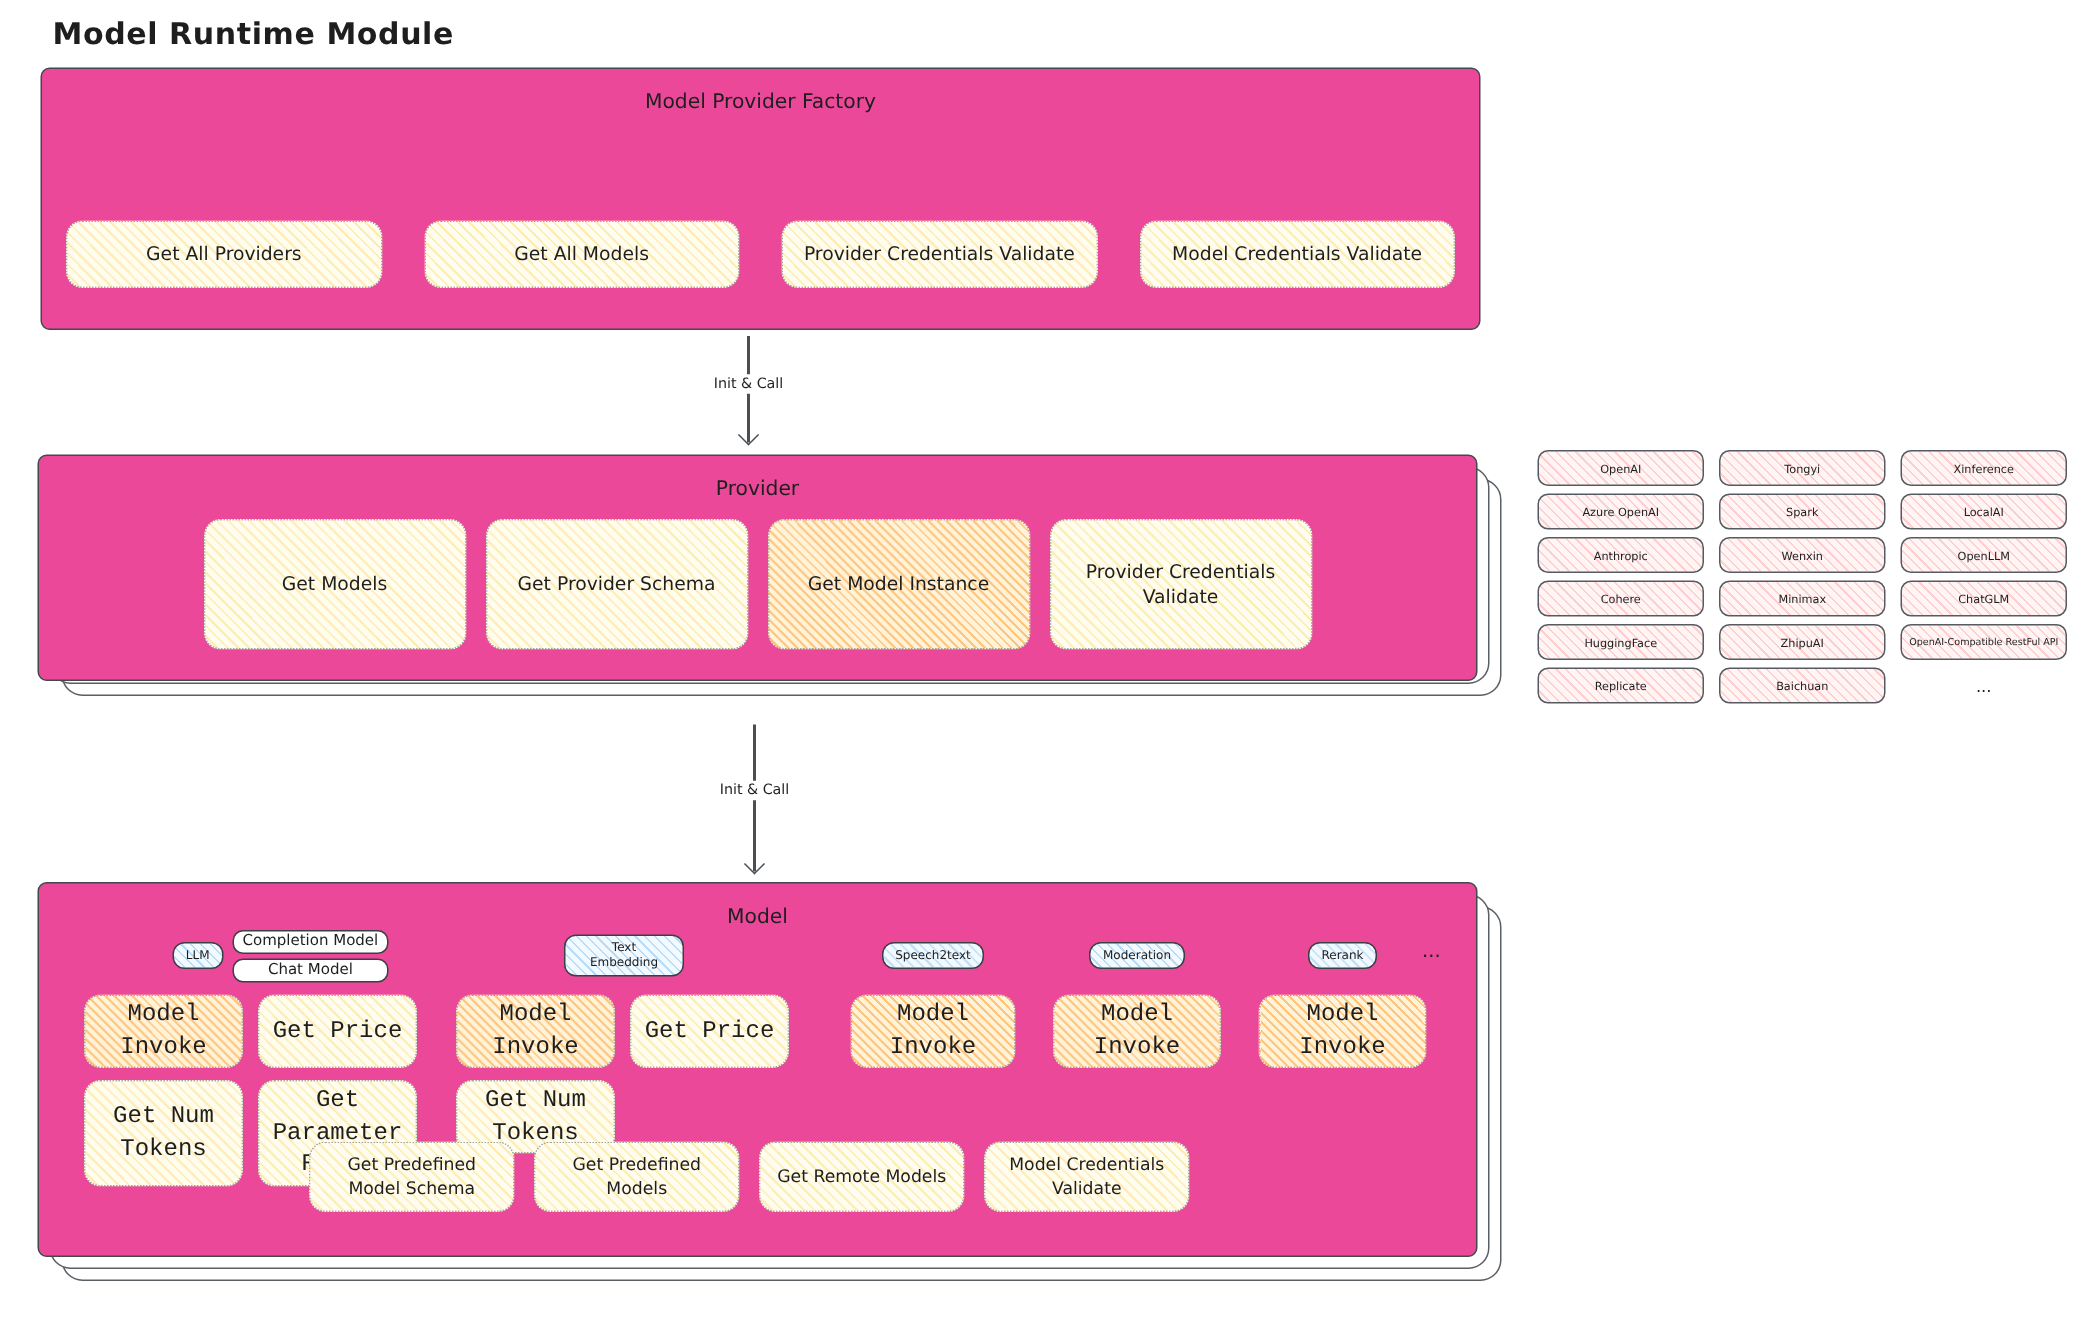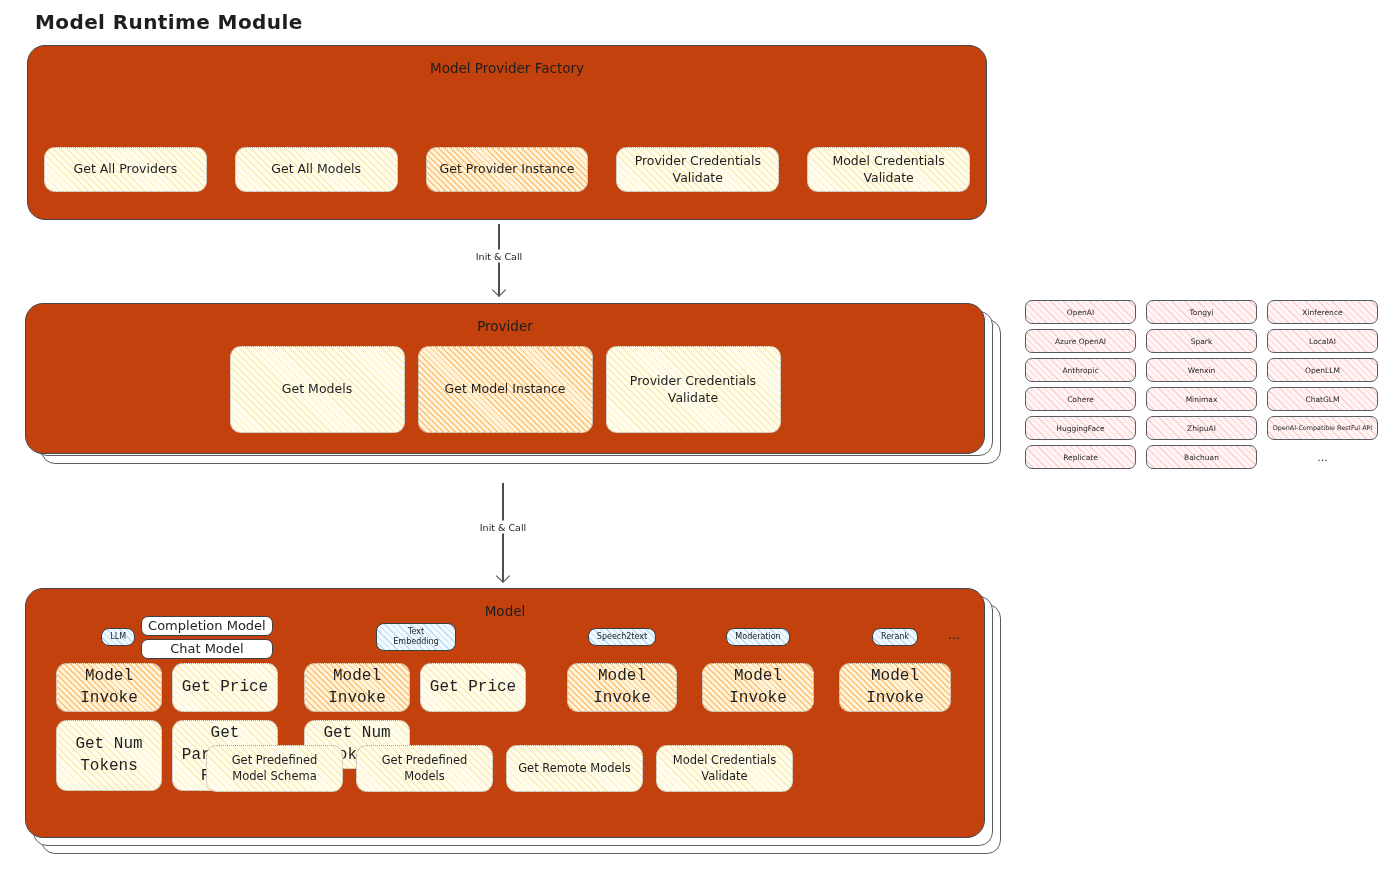--- a/index.html
+++ b/index.html
@@ -1,21 +1,21 @@
 <!DOCTYPE html>
 <html><head>
 <meta charset="utf-8">
 <style>
   * { margin:0; padding:0; }
   html,body { width:1393px; height:880px; background:#fff; }
   body { font-family:"DejaVu Sans", sans-serif; color:#1e1e1e; position:relative; overflow:hidden; }
 
   .title { position:absolute; left:35px; top:10px; font-size:20px; font-weight:bold; letter-spacing:.4px; }
 
-  .bigbox { position:absolute; background:#c2410c; border:1.6px solid #43484d; border-radius:18px; box-sizing:border-box; }
+  .bigbox { position:absolute; background:#ec4899; border:1.6px solid #43484d; border-radius:6px; box-sizing:border-box; }
   .stack  { position:absolute; background:#fff; border:1.4px solid #5a5f64; border-radius:14px; box-sizing:border-box; }
 
   .boxlabel { position:absolute; top:14px; left:0; right:0; text-align:center; font-size:13.5px; }
 
   
   .node { background-color:#fffcf0;
           background-image:repeating-linear-gradient(45deg, rgba(255,224,130,.6) 0, rgba(255,224,130,.6) 1.2px, transparent 1.2px, transparent 5px);
           border:1.4px dotted #a3a3a3; border-radius:11px;
           display:flex; align-items:center; justify-content:center; text-align:center;
           box-sizing:border-box; font-size:12.5px; line-height:1.35; padding:4px 10px; }
@@ -59,59 +59,59 @@
   .mcol3 { left:541px; width:110px; }
   .mcol4 { left:676px; width:112px; }
   .mcol5 { left:813px; width:112px; }
   .mtabs { height:40px; display:flex; align-items:center; justify-content:center; gap:6px; }
   .mcol1 .mtabs { padding-left:40px; }
   .btab { background-color:#f3faff;
           background-image:repeating-linear-gradient(45deg, rgba(125,190,242,.5) 0, rgba(125,190,242,.5) 1.1px, transparent 1.1px, transparent 4.6px);
           border:1.3px solid #3b4045; border-radius:8px; font-size:8px; padding:3px 8px;
           text-align:center; line-height:1.25; max-width:62px; }
   .subtabs { display:flex; flex-direction:column; gap:3px; }
-  .wtab { background:#fff; border:1.2px solid #3b4045; border-radius:7px; font-size:13px;
+  .wtab { background:#fff; border:1.2px solid #3b4045; border-radius:7px; font-size:10px;
           padding:1.5px 6px; text-align:center; white-space:nowrap; }
   .mrow { display:flex; gap:10px; margin-top:6px; }
   .mrow + .mrow { margin-top:8px; }
   .mcol1 .mrow .node, .mcol2 .mrow .node { width:106px; flex:none; }
   .mcol3 .mrow .node, .mcol4 .mrow .node, .mcol5 .mrow .node { width:100%; flex:none; }
   .mrow .node { min-height:34px; font-size:16px; padding:2px 6px;font-family:Liberation Mono, monospace; }
   #model-ellipsis { position:absolute; left:922px; top:38px; font-size:13px; }
-  #model-bottom { position:absolute; left:180px; top:156px; display:flex; gap:13px; }
+  #model-bottom { position:absolute; left:180px; top:172px; display:flex; gap:13px; }
   #model-bottom .node { width:137px; min-height:47px; font-size:11.5px; padding:2px 8px; }
 </style>
 </head>
 <body>
 
 <div class="title">Model Runtime Module</div>
 
 <div class="bigbox" id="factory">
   <div class="boxlabel">Model Provider Factory</div>
   <div id="factory-buttons">
       <div class="node">Get All Providers</div>
       <div class="node">Get All Models</div>
-      <div class="node hl">Get Provider Instance</div>
       <div class="node">Provider Credentials Validate</div>
       <div class="node">Model Credentials Validate</div>
     </div>
 </div>
 
 <div class="arrow" id="arrow1">
   <div class="line"></div>
   <div class="head"></div>
   <div class="alabel">Init &amp; Call</div>
 </div>
 
 <div class="stack" style="left:41px; top:319px; width:960px; height:145px;"></div>
 <div class="stack" style="left:33px; top:311px; width:960px; height:145px;"></div>
 <div class="bigbox" id="provider">
   <div class="boxlabel">Provider</div>
   <div id="provider-buttons">
       <div class="node">Get Models</div>
+      <div class="node">Get Provider Schema</div>
       <div class="node hl">Get Model Instance</div>
       <div class="node">Provider Credentials Validate</div>
     </div>
 </div>
 
 <div id="provider-grid">
     <div class="ppill">OpenAI</div>
     <div class="ppill">Tongyi</div>
     <div class="ppill">Xinference</div>
     <div class="ppill">Azure OpenAI</div>

